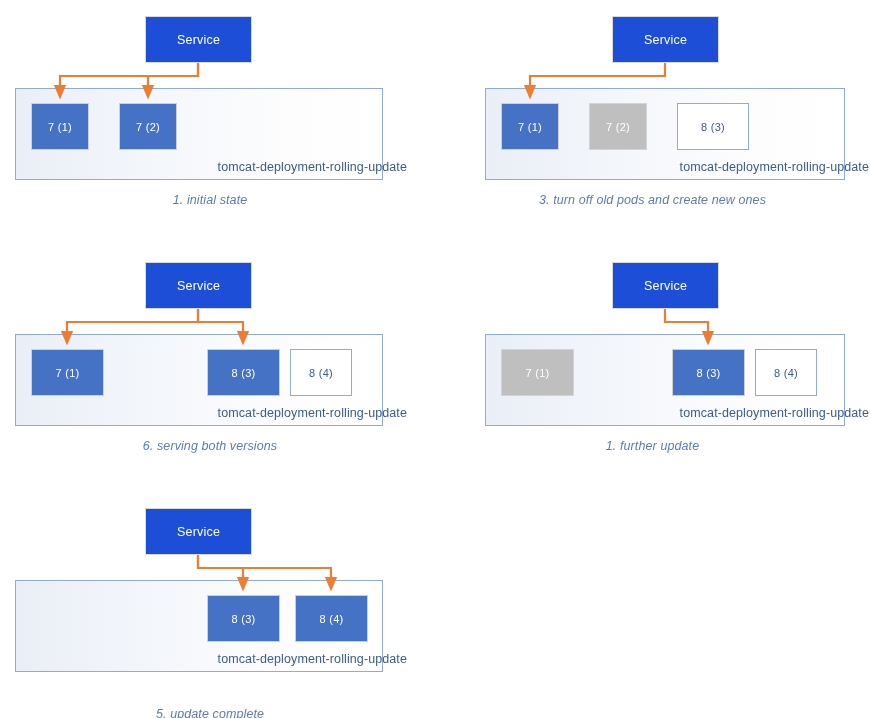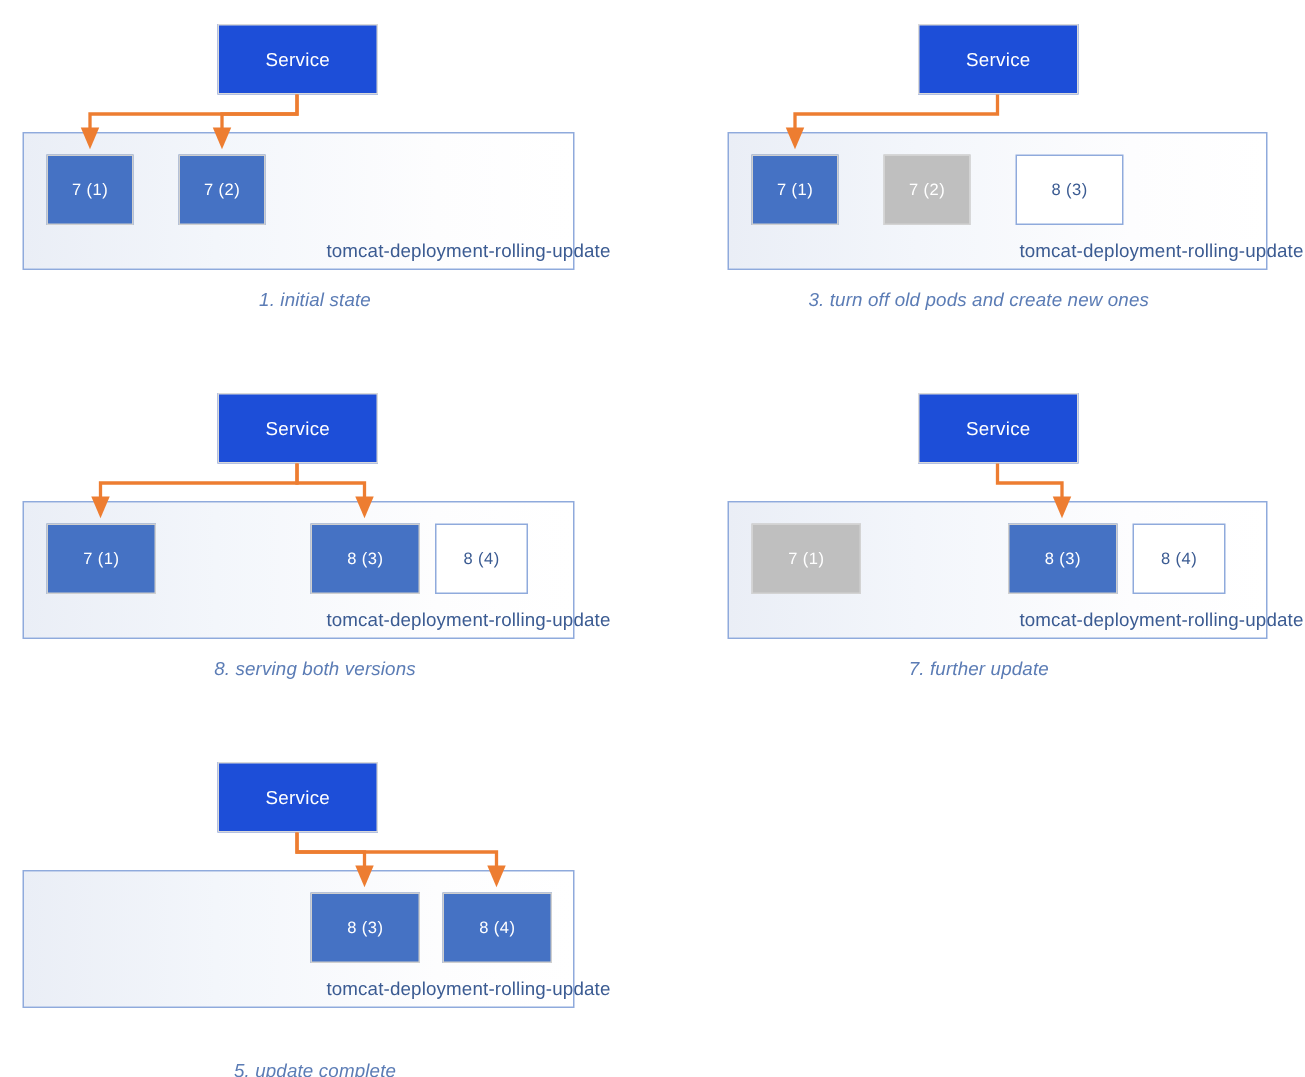--- a/index.html
+++ b/index.html
@@ -117,35 +117,35 @@
   <div class="service" style="left:145px;top:262px;width:107px;height:47px;">Service</div>
 
   <div class="deployment" style="left:15px;top:334px;width:368px;height:92px;"></div>
 
   <div class="pod active" style="left:31px;top:349px;width:73px;height:47px;">7 (1)</div>
   <div class="pod active" style="left:207px;top:349px;width:73px;height:47px;">8 (3)</div>
   <div class="pod pending" style="left:290px;top:349px;width:62px;height:47px;">8 (4)</div>
 
   <div class="deployment-label" style="left:15px;top:406px;width:368px;">tomcat-deployment-rolling-update</div>
 
-  <div class="caption" style="left:0px;top:439px;width:420px;">8. serving both versions</div>
+  <div class="caption" style="left:0px;top:439px;width:420px;">6. serving both versions</div>
 </div>
 
 <div class="panel">
   <div class="service" style="left:612px;top:262px;width:107px;height:47px;">Service</div>
 
   <div class="deployment" style="left:485px;top:334px;width:360px;height:92px;"></div>
 
   <div class="pod terminated" style="left:501px;top:349px;width:73px;height:47px;">7 (1)</div>
   <div class="pod active" style="left:672px;top:349px;width:73px;height:47px;">8 (3)</div>
   <div class="pod pending" style="left:755px;top:349px;width:62px;height:47px;">8 (4)</div>
 
   <div class="deployment-label" style="left:485px;top:406px;width:360px;">tomcat-deployment-rolling-update</div>
 
-  <div class="caption" style="left:435px;top:439px;width:435px;">7. further update</div>
+  <div class="caption" style="left:435px;top:439px;width:435px;">1. further update</div>
 </div>
 
 <div class="panel">
   <div class="service" style="left:145px;top:508px;width:107px;height:47px;">Service</div>
 
   <div class="deployment" style="left:15px;top:580px;width:368px;height:92px;"></div>
 
   <div class="pod active" style="left:207px;top:595px;width:73px;height:47px;">8 (3)</div>
   <div class="pod active" style="left:295px;top:595px;width:73px;height:47px;">8 (4)</div>
 

